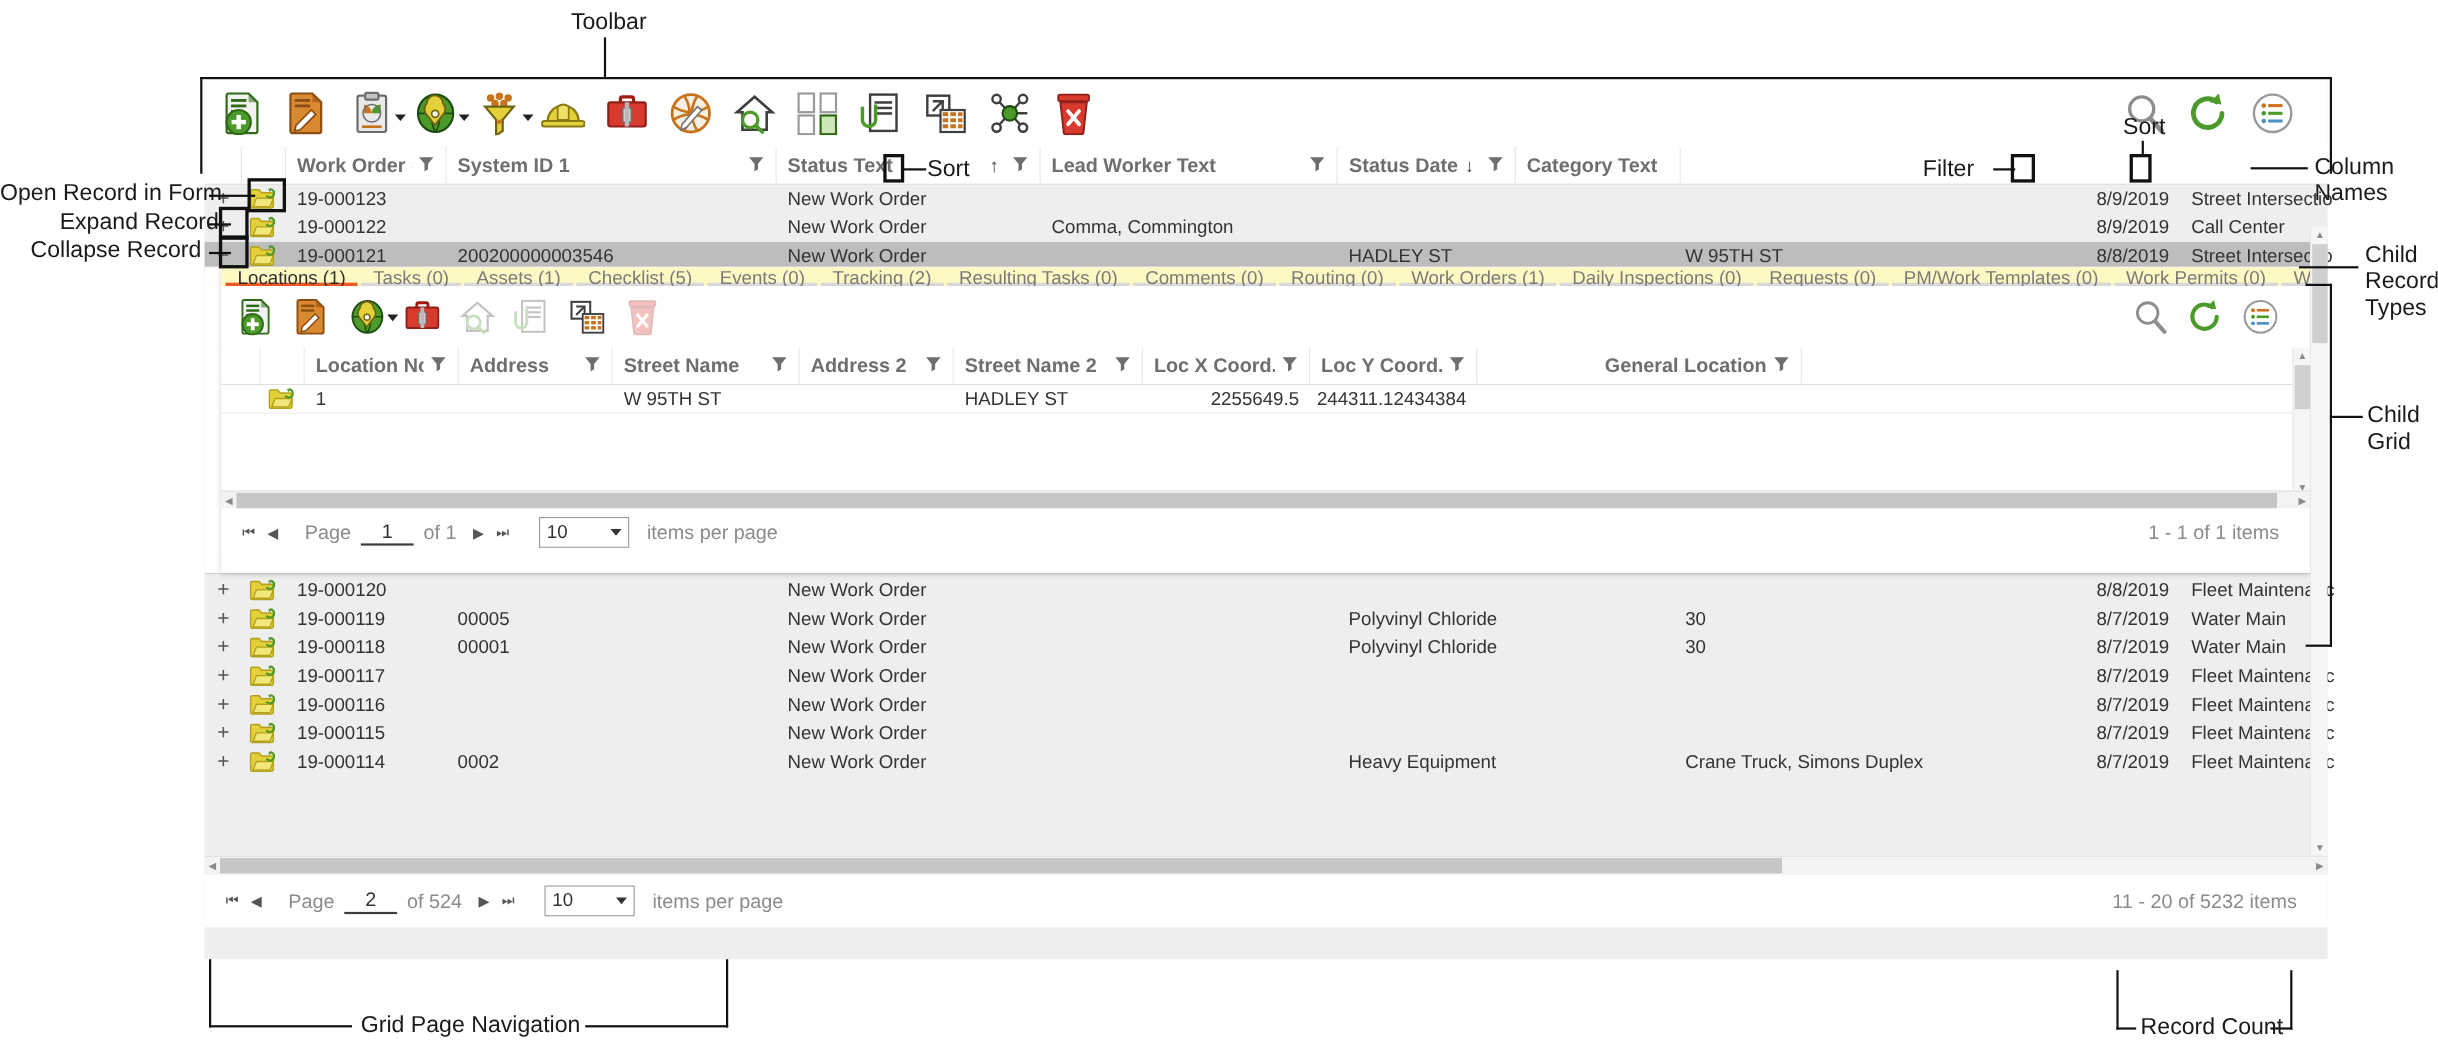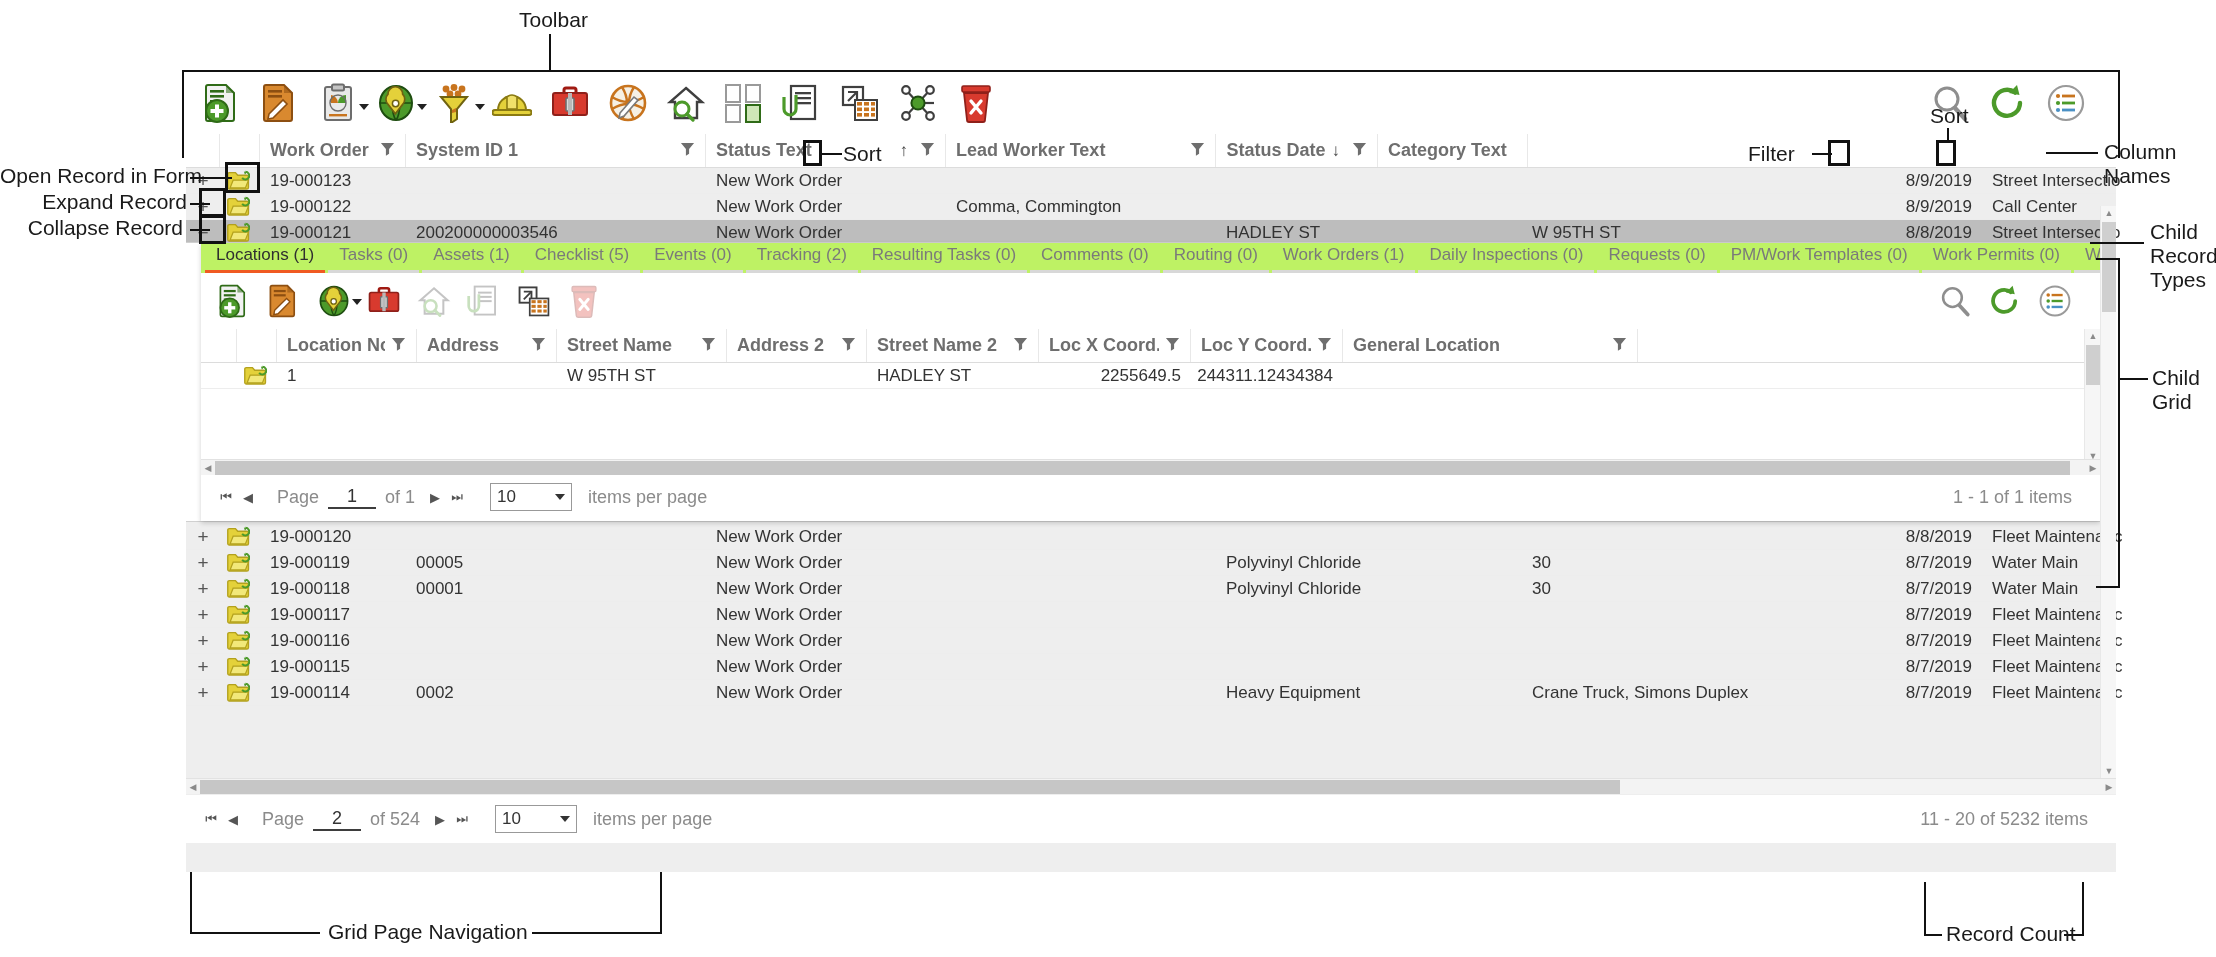--- a/index.html
+++ b/index.html
@@ -101,23 +101,23 @@
   .gc.num { justify-content: flex-end; }
   .gc.exp {
     justify-content: center;
     font-size: 19px; color: #555; cursor: pointer;
     font-family: "Liberation Sans", sans-serif;
   }
   .gc.ico { justify-content: flex-start; padding-left: 7px; cursor: pointer; }
 
   
   .tabs {
-    display: flex; align-items: flex-end;
-    height: 30px;
-    background: #bef264;
+    display: flex; 
+    height: 17px;
+    background: #fef9c3;
     padding-left: 4px;
     overflow: hidden;
   }
   .tab {
     font-size: 17px;
     color: #7a7a7a;
     padding: 0 11px 5px 11px;
     border-bottom: 3px solid #d8d8d8;
     margin-right: 3px;
     white-space: nowrap;
@@ -662,21 +662,21 @@
                 <span class="funnel"><svg width="15" height="15" viewBox="0 0 16 16">
       <path d="M1 2 h14 l-5.3 6.4 v5.2 l-3.4 2.2 v-7.4z" fill="#6e6e6e"></path>
                   </svg></span>
               </div>
               <div class="gh num" style="width:152px;flex:0 0 152px;">
               <span class="lbl">Loc Y Coord.</span>
                 <span class="funnel"><svg width="15" height="15" viewBox="0 0 16 16">
       <path d="M1 2 h14 l-5.3 6.4 v5.2 l-3.4 2.2 v-7.4z" fill="#6e6e6e"></path>
                   </svg></span>
               </div>
-              <div class="gh " style="width:295px;flex:0 0 295px;">
+              <div class="gh " style="width:295px;flex:0 0 295px;text-align:right;">
               <span class="lbl">General Location</span>
                 <span class="funnel"><svg width="15" height="15" viewBox="0 0 16 16">
       <path d="M1 2 h14 l-5.3 6.4 v5.2 l-3.4 2.2 v-7.4z" fill="#6e6e6e"></path>
                   </svg></span>
               </div>
               <div class="gh " style="width:470px;flex:0 0 470px;">
               <span class="lbl"></span>
               </div>
             </div>
           <div id="childRows" style="margin-right:16px;height:96px;">
@@ -903,21 +903,21 @@
   <div class="anno" style="left:519px;top:8px;">Toolbar</div>
   <div class="ln v" style="left:549px;top:34px;height:36px;"></div>
   <div class="ln h" style="left:182px;top:70px;width:1938px;"></div>
   <div class="ln v" style="left:182px;top:70px;height:88px;"></div>
   <div class="ln v" style="left:2118px;top:70px;height:88px;"></div>
 
   <div class="anno rt" style="left:0px;top:164px;width:183px;">Open Record in Form</div>
   <div class="ln h" style="left:190px;top:177px;width:42px;"></div>
   <div class="box-hl" style="left:225px;top:162px;width:35px;height:31px;"></div>
 
-  <div class="anno rt" style="left:4px;top:190px;width:183px;">Expand Record</div>
+  <div class="anno rt" style="left:16px;top:190px;width:183px;">Expand Record</div>
   <div class="ln h" style="left:190px;top:203px;width:20px;"></div>
   <div class="box-hl" style="left:199px;top:188px;width:27px;height:30px;"></div>
 
   <div class="anno rt" style="left:0px;top:216px;width:183px;">Collapse Record</div>
   <div class="ln h" style="left:190px;top:229px;width:20px;"></div>
   <div class="box-hl" style="left:199px;top:214px;width:27px;height:30px;"></div>
 
   <div class="anno" style="left:843px;top:142px;">Sort</div>
   <div class="ln h" style="left:820px;top:153px;width:22px;"></div>
   <div class="box-hl" style="left:803px;top:140px;width:19px;height:26px;"></div>

